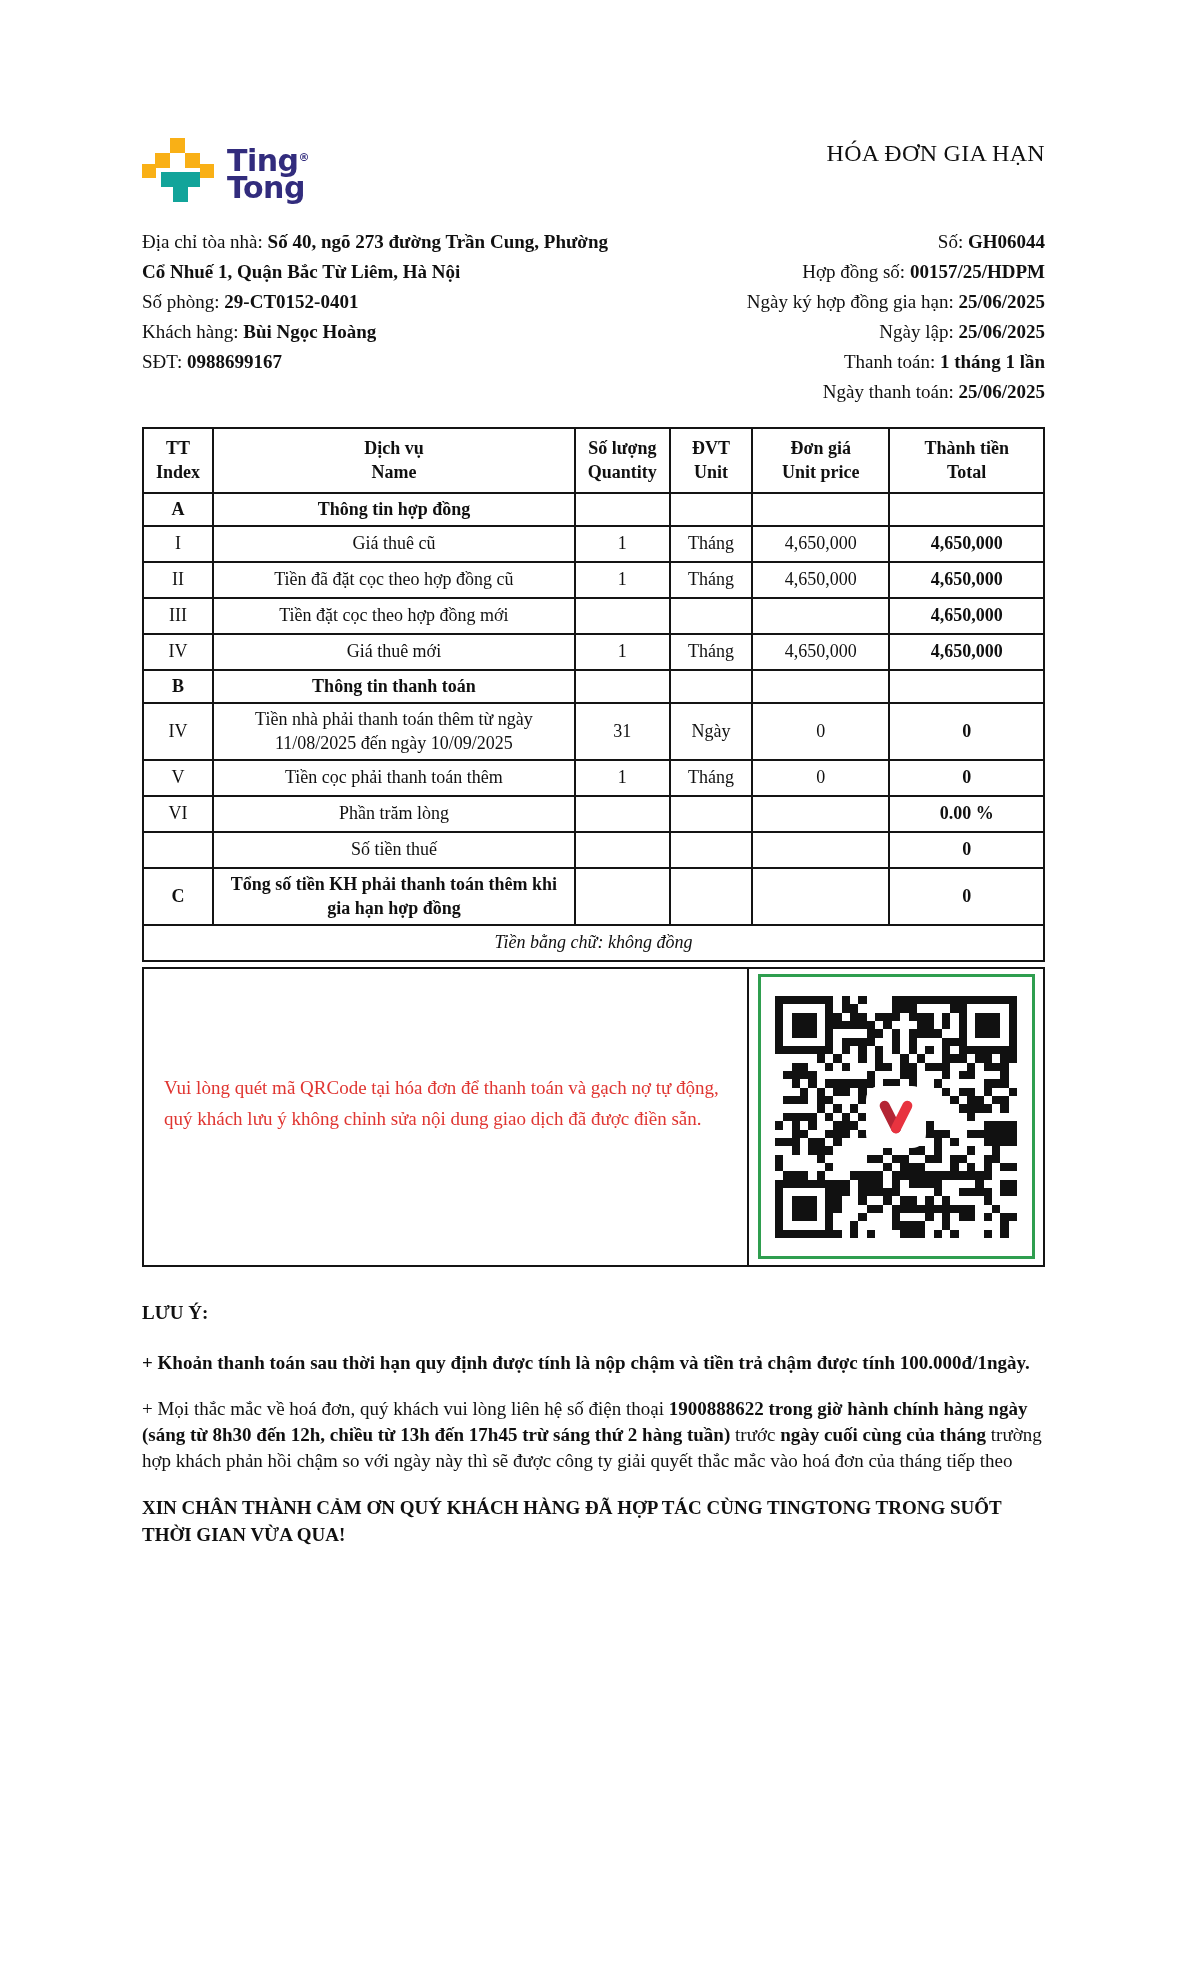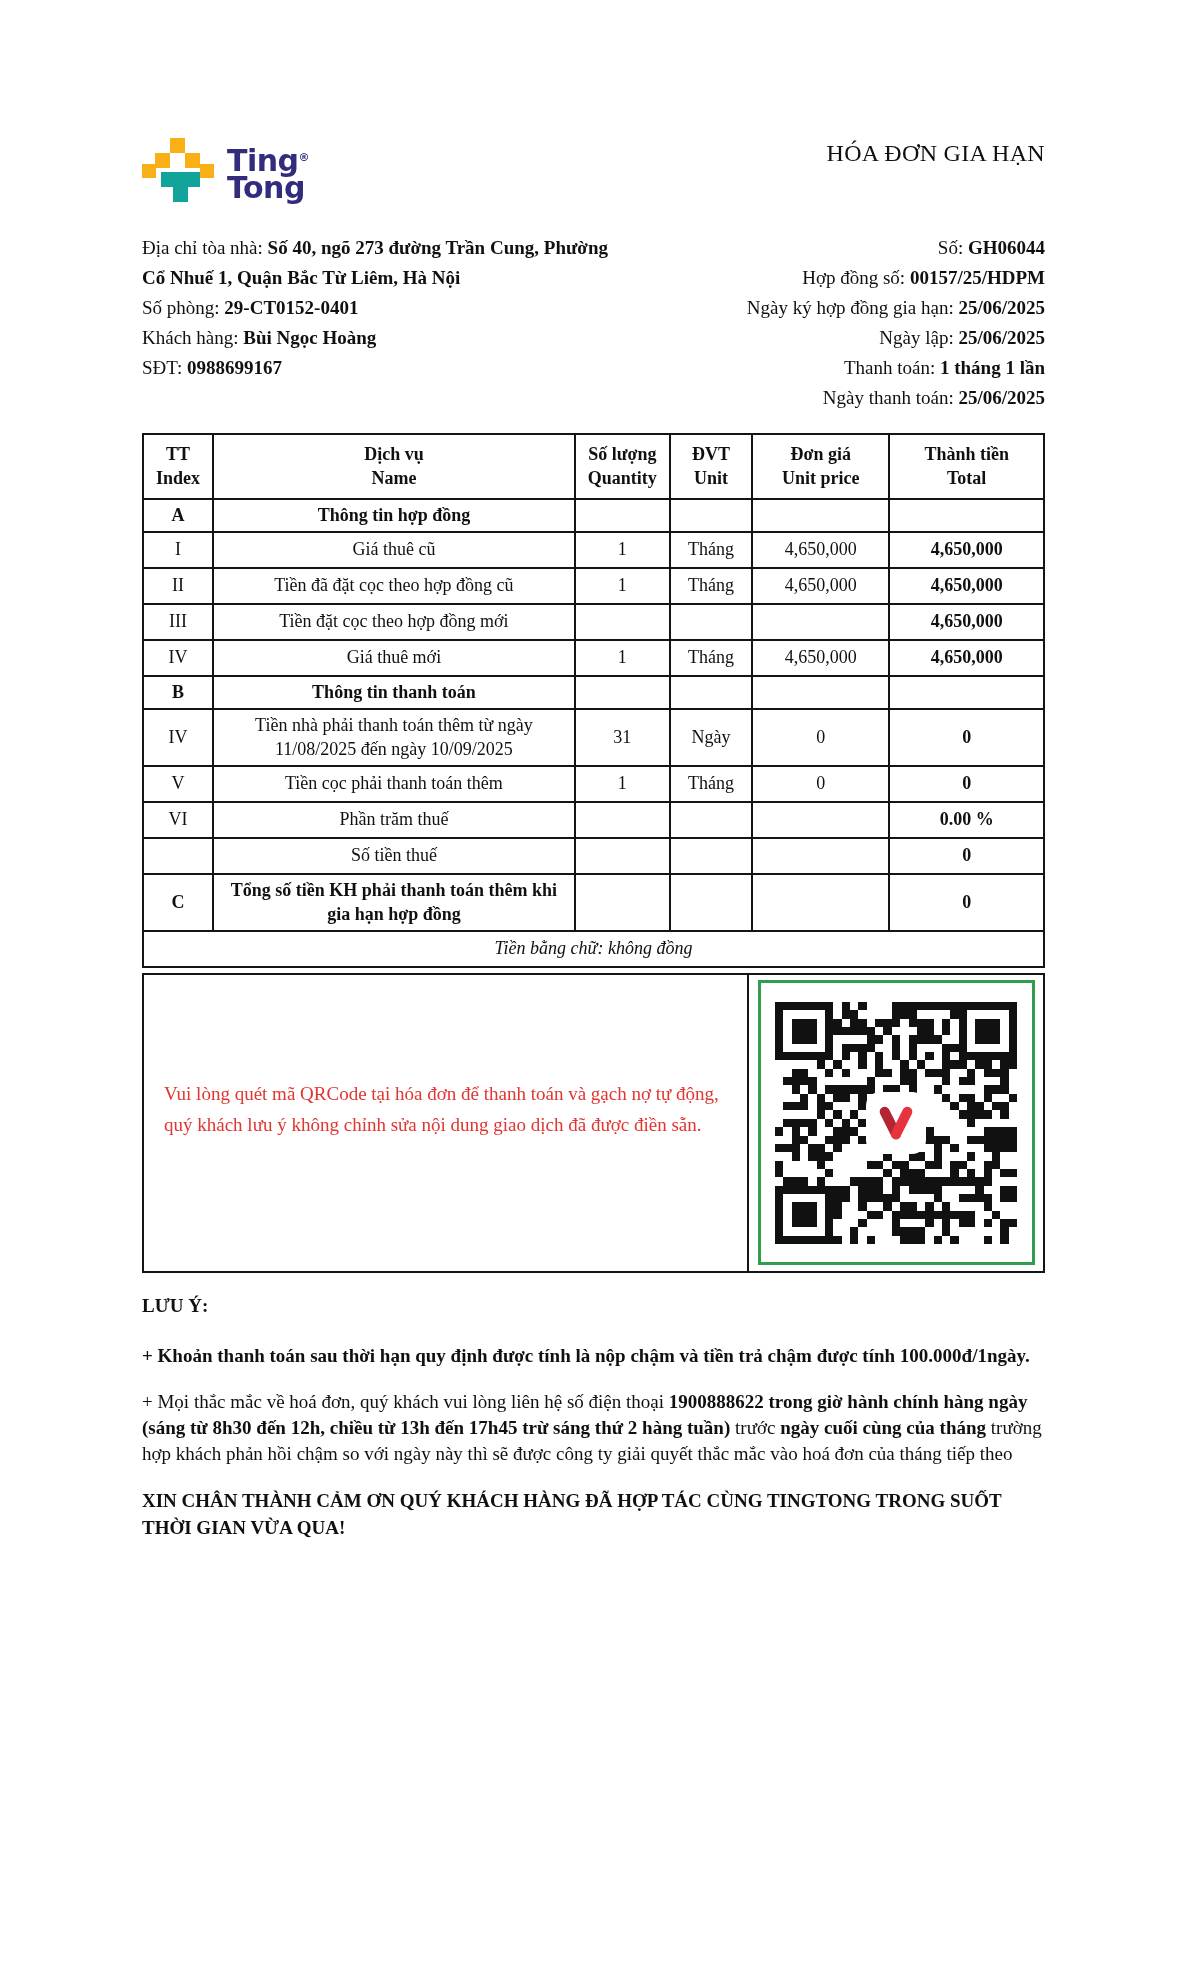--- a/index.html
+++ b/index.html
@@ -31,21 +31,21 @@
   .sqstem{left:31px;top:49px;width:15px;height:15px;}
   .logo-text{
     font-family:"DejaVu Sans","Liberation Sans",sans-serif;
     font-weight:bold;color:var(--navy);
     font-size:30px;line-height:27px;letter-spacing:-0.5px;margin-top:6px;
   }
   .logo-text .tm{font-size:11px;vertical-align:10px;letter-spacing:0;}
   .doc-title{font-size:24px;font-weight:normal;letter-spacing:0.3px;margin-top:2px;}
 
   
-  .info-row{display:flex;justify-content:flex-end;margin-top:13px;font-size:19px;}
+  .info-row{display:flex;justify-content:flex-end;margin-top:7px;font-size:19px;}
   .info-line{line-height:30px;}
   .info-left{width:492px;}
   .info-right{flex:1;text-align:right;}
 
   
   table.invoice{
     width:100%;border-collapse:collapse;margin-top:20px;
     font-size:18px;
   }
   table.invoice th,table.invoice td{
@@ -84,21 +84,21 @@
   }
   .qr-frame svg.qr{width:242px;height:242px;display:block;}
   .v-pad{
     position:absolute;left:50%;top:50%;transform:translate(-50%,-50%);
     width:60px;height:62px;background:#fff;border-radius:14px;
     display:flex;align-items:center;justify-content:center;
   }
   .v-pad svg{width:40px;height:40px;display:block;}
 
   
-  .notes{margin-top:20px;font-size:19px;}
+  .notes{margin-top:33px;font-size:19px;}
   .notes-heading{font-weight:bold;line-height:26px;}
   .note1{font-weight:bold;margin-top:24px;line-height:26px;}
   .note2{margin-top:20px;line-height:26px;}
   .thanks{font-weight:bold;margin-top:20px;line-height:27px;}
 </style>
 </head>
 <body>
 
 <div class="page">
 
@@ -232,21 +232,21 @@
         <tr>
     <td class="c-idx">V</td>
     <td class="c-name">Tiền cọc phải thanh toán thêm</td>
     <td class="c-qty">1</td>
     <td class="c-unit">Tháng</td>
     <td class="c-price">0</td>
     <td class="c-total">0</td>
   </tr>
         <tr>
     <td class="c-idx">VI</td>
-    <td class="c-name">Phần trăm thuế</td>
+    <td class="c-name">Phần trăm lòng</td>
     <td class="c-qty"></td>
     <td class="c-unit"></td>
     <td class="c-price"></td>
     <td class="c-total">0.00 %</td>
   </tr>
         <tr>
     <td class="c-idx"></td>
     <td class="c-name">Số tiền thuế</td>
     <td class="c-qty"></td>
     <td class="c-unit"></td>

